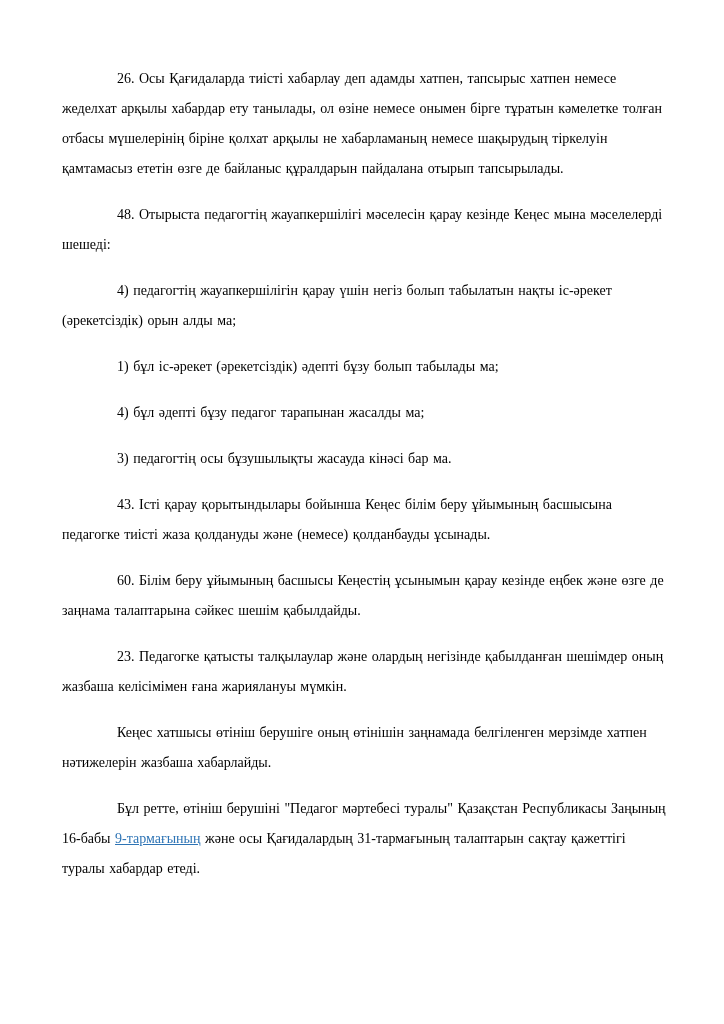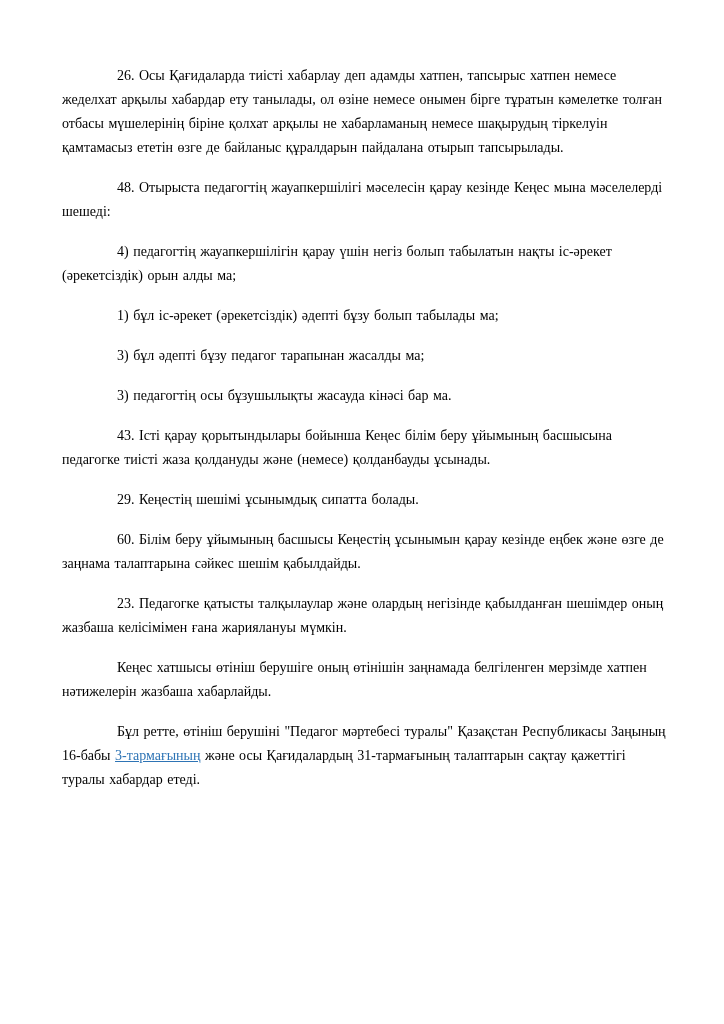--- a/index.html
+++ b/index.html
@@ -10,21 +10,21 @@
   .page {
     position: relative;
     width: 724px;
     height: 1024px;
     background: #ffffff;
     overflow: hidden;
     box-sizing: border-box;
     padding: 64px 58px 0 62px;
     font-family: "Liberation Serif", "DejaVu Serif", serif;
     font-size: 14px;
-    line-height: 24px;
+    line-height: 30px;
     color: #000000;
   }
   .content {
     width: 604px;
   }
   .doc-par {
     margin: 0 0 16px 0;
     text-indent: 55px;
     text-align: left;
     word-spacing: 1px;
@@ -42,30 +42,29 @@
   <div class="content">
 
     <p class="doc-par">26. Осы Қағидаларда тиісті хабарлау деп адамды хатпен, тапсырыс хатпен немесе жеделхат арқылы хабардар ету танылады, ол өзіне немесе онымен бірге тұратын кәмелетке толған отбасы мүшелерінің біріне қолхат арқылы не хабарламаның немесе шақырудың тіркелуін қамтамасыз ететін өзге де байланыс құралдарын пайдалана отырып тапсырылады.</p>
 
     <p class="doc-par">48. Отырыста педагогтің жауапкершілігі мәселесін қарау кезінде Кеңес мына мәселелерді шешеді:</p>
 
     <p class="doc-par">4) педагогтің жауапкершілігін қарау үшін негіз болып табылатын нақты іс-әрекет (әрекетсіздік) орын алды ма;</p>
 
     <p class="doc-par">1) бұл іс-әрекет (әрекетсіздік) әдепті бұзу болып табылады ма;</p>
 
-    <p class="doc-par">3) бұл әдепті бұзу педагог тарапынан жасалды ма;</p>
+    <p class="doc-par">4) бұл әдепті бұзу педагог тарапынан жасалды ма;</p>
 
     <p class="doc-par">3) педагогтің осы бұзушылықты жасауда кінәсі бар ма.</p>
 
     <p class="doc-par">43. Істі қарау қорытындылары бойынша Кеңес білім беру ұйымының басшысына педагогке тиісті жаза қолдануды және (немесе) қолданбауды ұсынады.</p>
 
-    <p class="doc-par">29. Кеңестің шешімі ұсынымдық сипатта болады.</p>
 
     <p class="doc-par">60. Білім беру ұйымының басшысы Кеңестің ұсынымын қарау кезінде еңбек және өзге де заңнама талаптарына сәйкес шешім қабылдайды.</p>
 
     <p class="doc-par">23. Педагогке қатысты талқылаулар және олардың негізінде қабылданған шешімдер оның жазбаша келісімімен ғана жариялануы мүмкін.</p>
 
     <p class="doc-par">Кеңес хатшысы өтініш берушіге оның өтінішін заңнамада белгіленген мерзімде хатпен нәтижелерін жазбаша хабарлайды.</p>
 
-    <p class="doc-par"><span>Бұл ретте, өтініш берушіні "Педагог мәртебесі туралы" Қазақстан Республикасы Заңының 16-бабы </span><a class="law-link">3-тармағының</a><span> және осы Қағидалардың 31-тармағының талаптарын сақтау қажеттігі туралы хабардар етеді.</span></p>
+    <p class="doc-par"><span>Бұл ретте, өтініш берушіні "Педагог мәртебесі туралы" Қазақстан Республикасы Заңының 16-бабы </span><a class="law-link">9-тармағының</a><span> және осы Қағидалардың 31-тармағының талаптарын сақтау қажеттігі туралы хабардар етеді.</span></p>
 
   </div>
 </div>
 
 </body></html>

